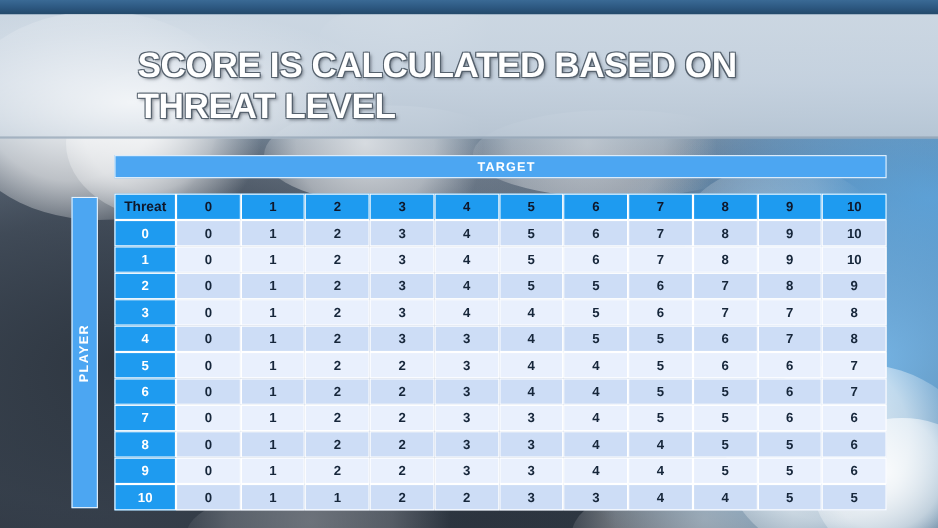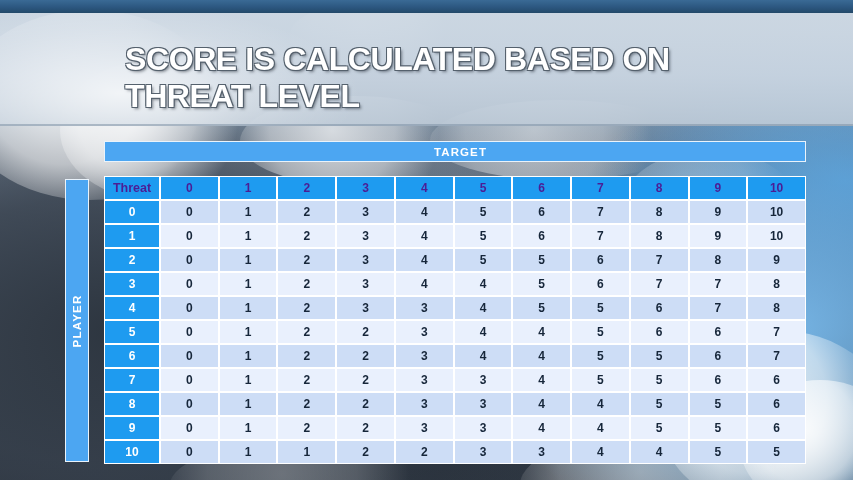--- a/index.html
+++ b/index.html
@@ -161,21 +161,21 @@
     vertical-align: middle;
     font-size: 12px;
     font-weight: bold;
     box-sizing: border-box;
   }
   .matrix col.first { width: 56px; }
   .matrix col.dat   { width: 58.7px; }
 
   th.corner, th.colhead {
     background: #1E9BF0;
-    color: #4c1d95;
+    color: #0f172a;
     font-size: 12px;
   }
   th.corner { font-size: 12.5px; }
   td.rowhead {
     background: #1E9BF0;
     color: #ffffff;
   }
   td.cell {
     color: #16263a;
   }

